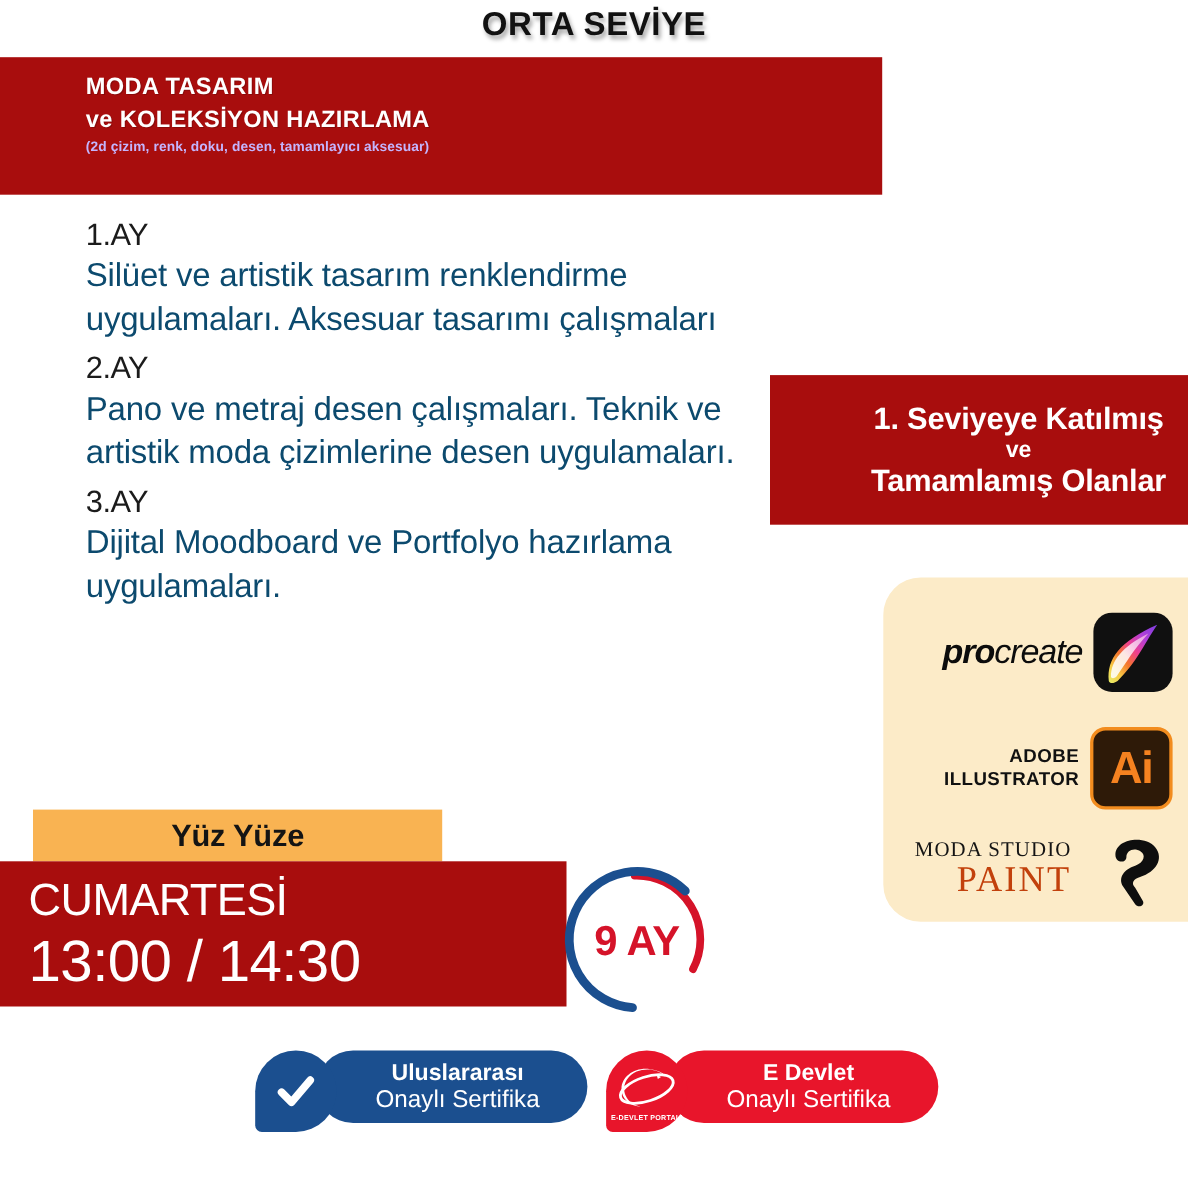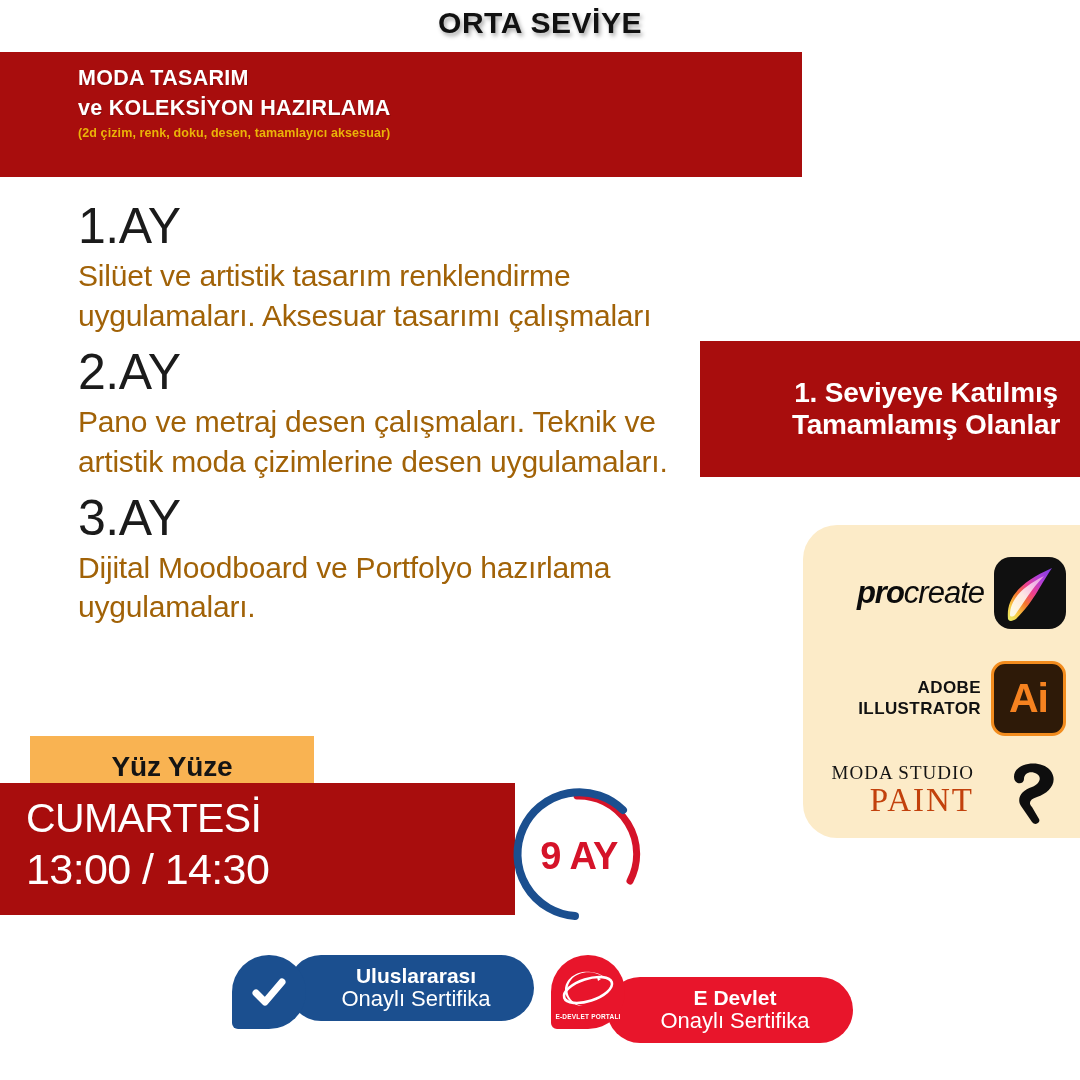--- a/index.html
+++ b/index.html
@@ -27,32 +27,32 @@
     background:#A80D0D;
     box-sizing:border-box;
     padding:12px 0 0 78px;
   }
   .title-band .l{
     color:#ffffff;font-weight:bold;font-size:21.5px;
     letter-spacing:.3px;line-height:1.38;
     text-shadow:1px 1px 0 rgba(0,0,0,.18);
   }
   .title-band .sub{
-    color:#eab308;font-weight:bold;font-size:12.5px;
+    color:#c4b5fd;font-weight:bold;font-size:12.5px;
     margin-top:3px;letter-spacing:.1px;
   }
 
   
   .syllabus{position:absolute;left:78px;top:198px;width:640px;}
   .month{
-    font-size:50px;color:#1b1b1b;font-weight:400;
+    font-size:28px;color:#1b1b1b;font-weight:400;
     line-height:1.12;margin:0 0 2px 0;letter-spacing:-.5px;
   }
   .desc{
-    font-size:30px;color:#a16207;font-weight:300;
+    font-size:30px;color:#0c4a6e;font-weight:300;
     line-height:1.33;margin:0 0 8px 0;letter-spacing:-.2px;
   }
   .blk{margin-bottom:6px;}
 
   
   .prereq{
     position:absolute;left:700px;top:341px;width:452px;height:136px;
     background:#A80D0D;
     display:flex;align-items:center;justify-content:center;
   }
@@ -104,37 +104,37 @@
   }
 
   
   .csp-label{text-align:right;line-height:1;}
   .csp-1{font-family:"Liberation Serif", serif;font-size:19px;letter-spacing:1px;color:#141414;}
   .csp-2{font-family:"Liberation Serif", serif;font-size:33px;letter-spacing:2px;color:#c2410c;margin-top:2px;}
   .csp-icon{width:74px;height:74px;flex:0 0 auto;margin-left:8px;}
 
   
   .f2f{
-    position:absolute;left:30px;top:736px;width:284px;height:47px;
+    position:absolute;left:30px;top:736px;width:372px;height:47px;
     background:#F9B352;
-    display:flex;align-items:flex-end;justify-content:center;
+    display:flex;align-items:center;justify-content:center;
   }
   .f2f span{font-size:28px;font-weight:bold;color:#141414;letter-spacing:-.2px;}
 
   
   .sched{
     position:absolute;left:0;top:783px;width:515px;height:132px;
     background:#A80D0D;
     box-sizing:border-box;padding:10px 0 0 26px;
   }
   .sched .day{
     color:#ffffff;font-size:41px;font-weight:500;letter-spacing:-.6px;line-height:1.22;
   }
   .sched .time{
-    color:#ffffff;font-size:43px;font-weight:400;letter-spacing:-.6px;line-height:1.22;
+    color:#ffffff;font-size:53px;font-weight:400;letter-spacing:-.6px;line-height:1.22;
   }
 
   
   .duration{
     position:absolute;left:505px;top:786px;width:140px;height:140px;
   }
   .duration .txt{
     position:absolute;inset:0;display:flex;align-items:center;justify-content:center;
     font-size:38px;font-weight:bold;color:#D51329;letter-spacing:-.5px;
     padding-left:8px;box-sizing:border-box;
@@ -155,21 +155,21 @@
     display:flex;align-items:center;justify-content:center;
   }
   .cert-t1{color:#ffffff;font-size:21px;font-weight:bold;line-height:1.05;white-space:nowrap;}
   .cert-t2{color:#ffffff;font-size:22px;font-weight:400;line-height:1.1;white-space:nowrap;}
 
   .cert-intl{left:232px;top:955px;width:302px;}
   .cert-intl .cert-pill{background:#1B4F8F;width:246px;}
   .cert-intl .cert-bubble{background:#1B4F8F;}
 
   .cert-edev{left:551px;top:955px;width:302px;}
-  .cert-edev .cert-pill{background:#E8152B;width:246px;margin-top:22px;}
+  .cert-edev .cert-pill{background:#E8152B;width:246px;}
   .cert-edev .cert-bubble{background:#E8152B;}
 
   .edev-mini{
     position:absolute;bottom:9px;left:0;width:74px;text-align:center;
     color:#ffffff;font-size:6.5px;font-weight:bold;letter-spacing:.2px;
   }
 </style>
 </head>
 <body>
 
@@ -194,20 +194,21 @@
     </div>
     <div class="blk">
       <div class="month">3.AY</div>
       <div class="desc">Dijital Moodboard ve Portfolyo hazırlama uygulamaları.</div>
     </div>
   </div>
 
   <div class="prereq">
     <div class="prereq-inner">
       <div class="r1">1. Seviyeye Katılmış</div>
+      <div class="r2">ve</div>
       <div class="r3">Tamamlamış Olanlar</div>
     </div>
   </div>
 
   <div class="sw-panel">
 
     <div class="sw-row sw-row-procreate">
       <div class="sw-label">
         <div class="pc-word">
           <span class="b">pro</span><span class="i">create</span>

